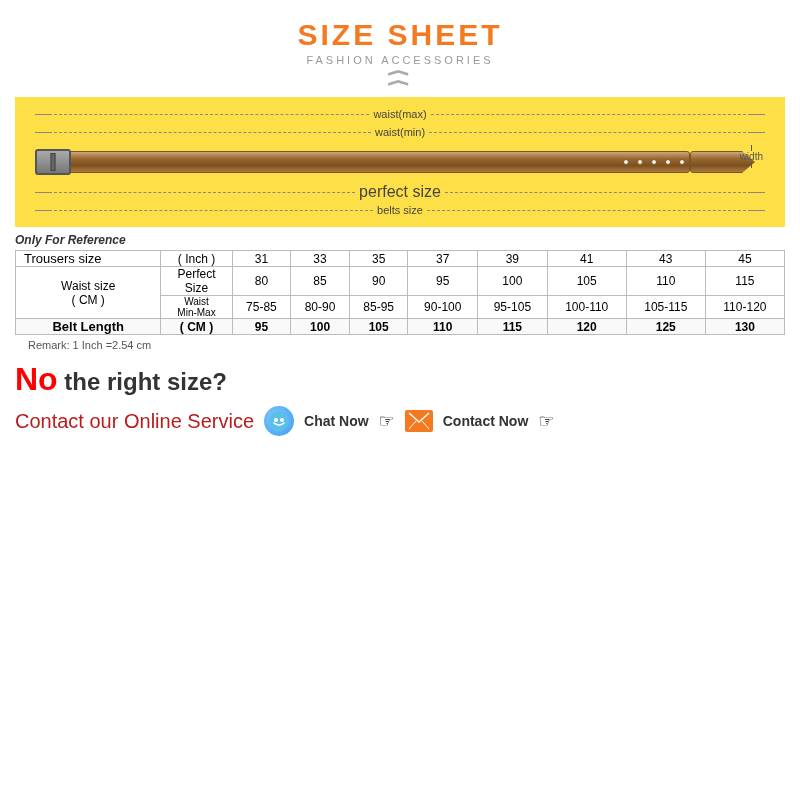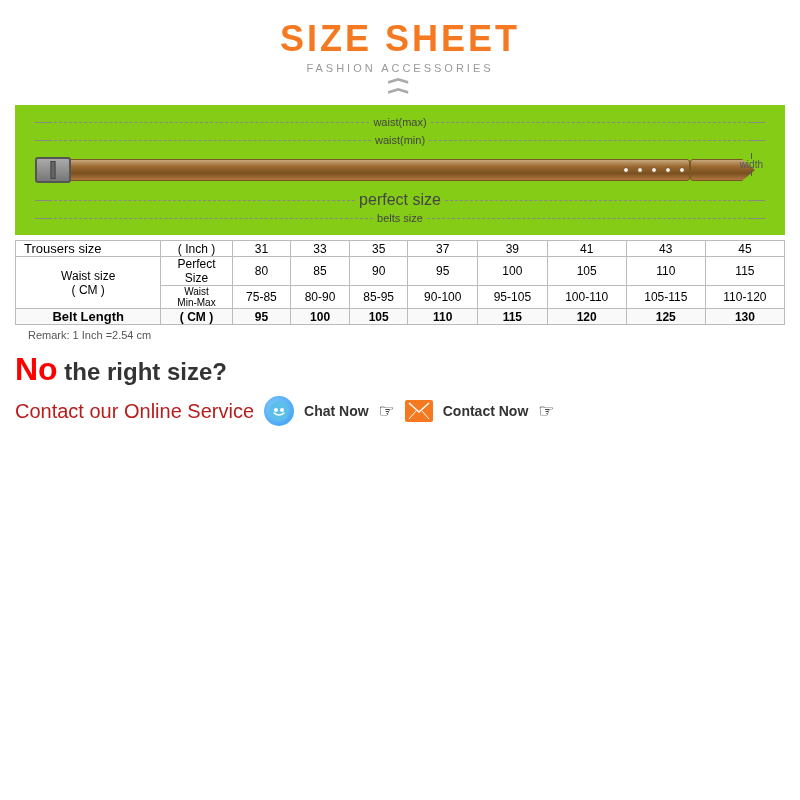--- a/index.html
+++ b/index.html
@@ -16,21 +16,21 @@
       background: #fff;
       padding: 10px 15px;
     }
 
     
     .title-section {
       text-align: center;
       padding: 8px 0 2px 0;
     }
     .main-title {
-      font-size: 36px;
+      font-size: 30px;
       font-weight: 900;
       color: #f47920;
       letter-spacing: 3px;
       text-align: center;
     }
     .sub-title {
       font-size: 11px;
       color: #999;
       letter-spacing: 3px;
       margin-top: 2px;
@@ -159,21 +159,21 @@
       font-size: 14px;
     }
     .hand-icon {
       font-size: 18px;
     }
 
     
     .diagram-container {
       position: relative;
       padding: 8px 20px;
-      background: #84cc16;
+      background: #fde047;
       margin: 5px 0;
     }
     .diag-row {
       display: flex;
       align-items: center;
       height: 18px;
       font-size: 11px;
       color: #444;
     }
   </style>
@@ -241,20 +241,21 @@
 
     <div class="diag-row">
       <div style="width:14px; border-top:1px solid #888; display:inline-block; vertical-align:middle;"></div>
       <div style="flex:1; border-top:1px dashed #888; display:inline-block; vertical-align:middle; width:430px;"></div>
       <span style="font-size:11px; padding:0 4px; color:#444;">belts size</span>
       <div style="flex:1; border-top:1px dashed #888; display:inline-block; vertical-align:middle; width:100px;"></div>
       <div style="width:14px; border-top:1px solid #888; display:inline-block; vertical-align:middle;"></div>
     </div>
   </div>
 
+  <div class="reference-note">Only For Reference</div>
 
   <table class="size-table">
     <thead>
       <tr>
         <th class="trousers-header">Trousers size</th>
         <th class="inch-header">( Inch )</th>
         <th>31</th>
         <th>33</th>
         <th>35</th>
         <th>37</th>

